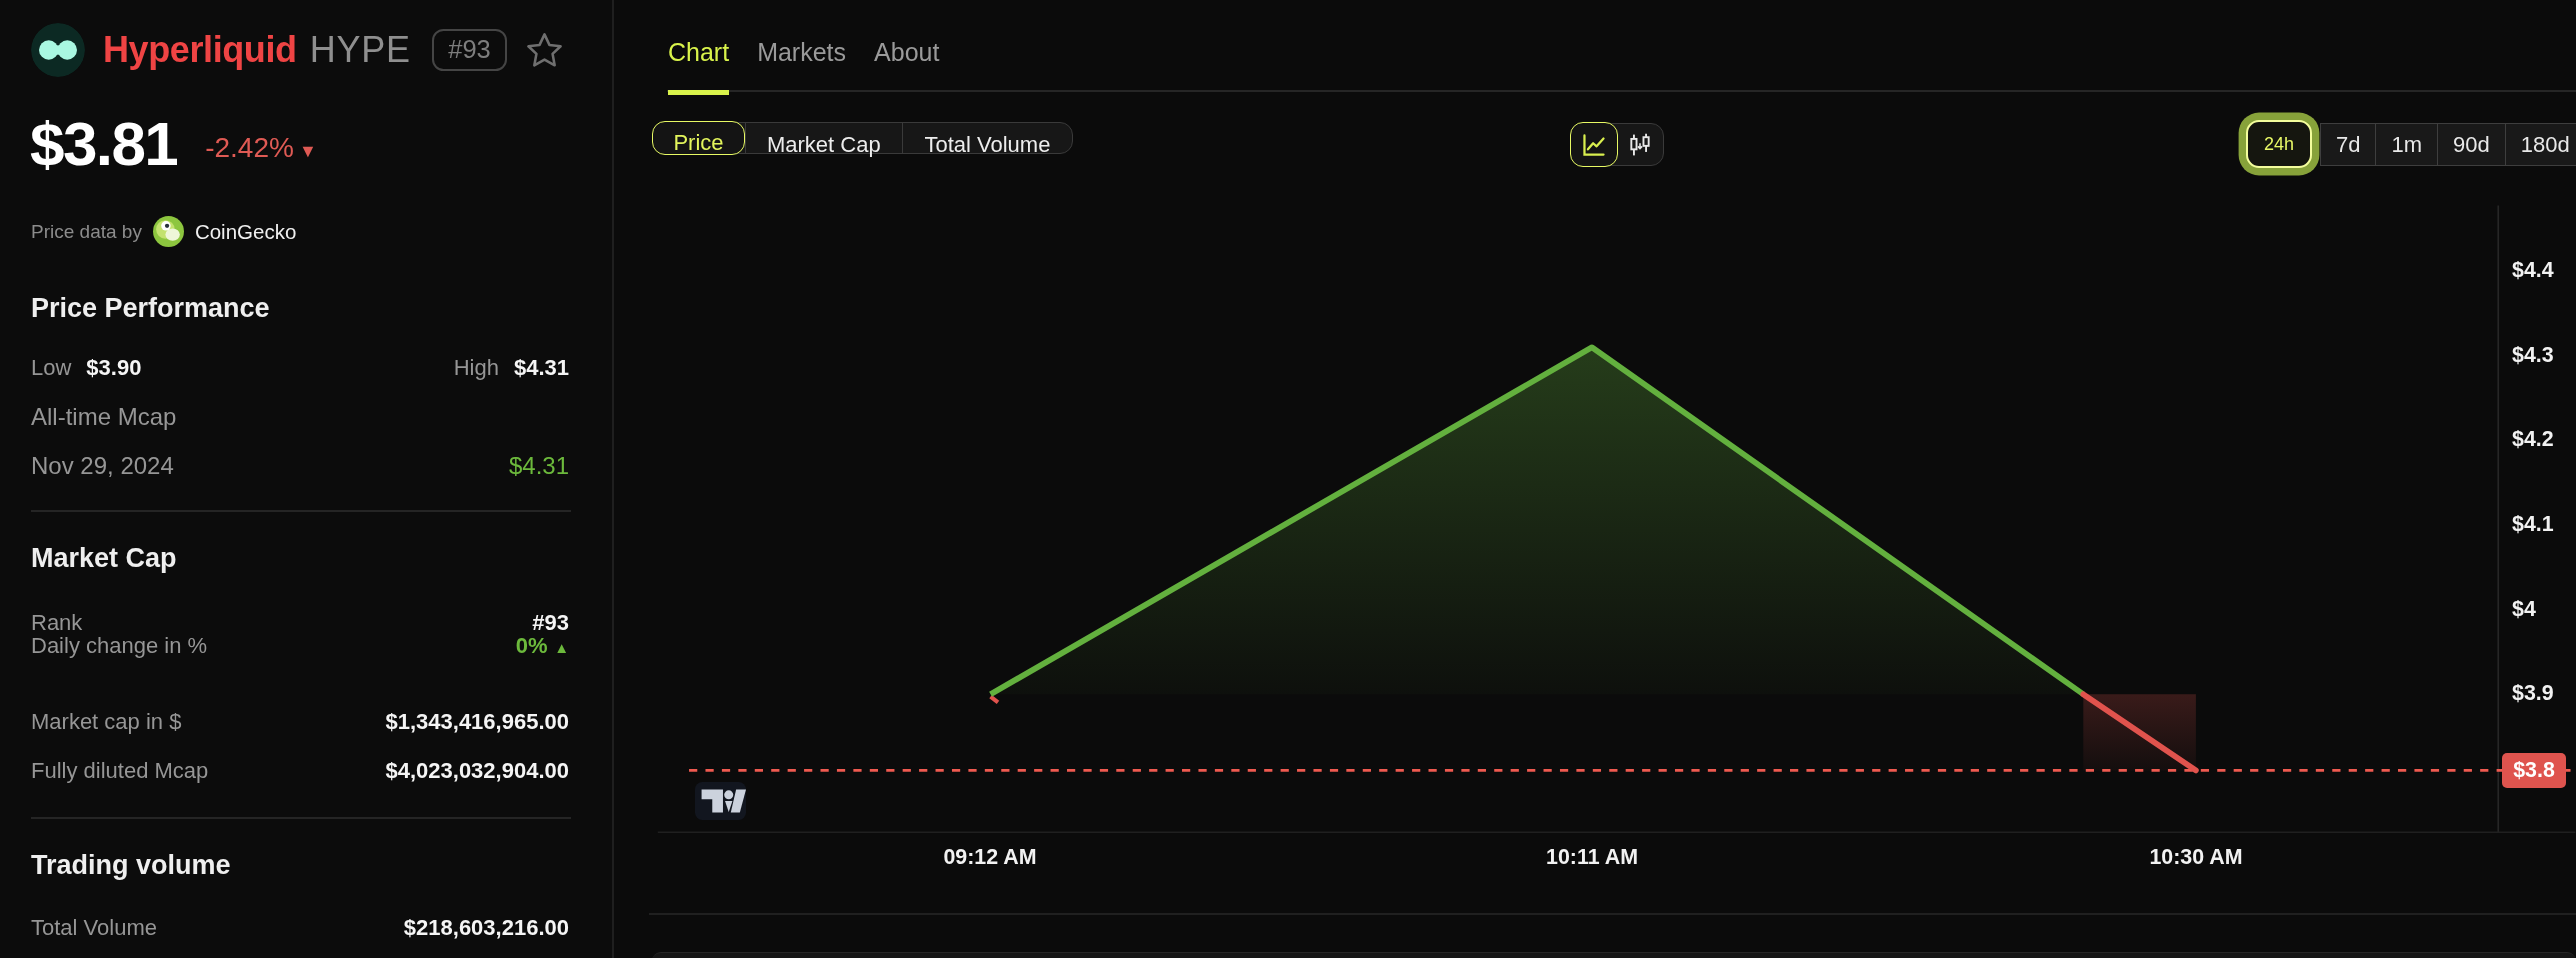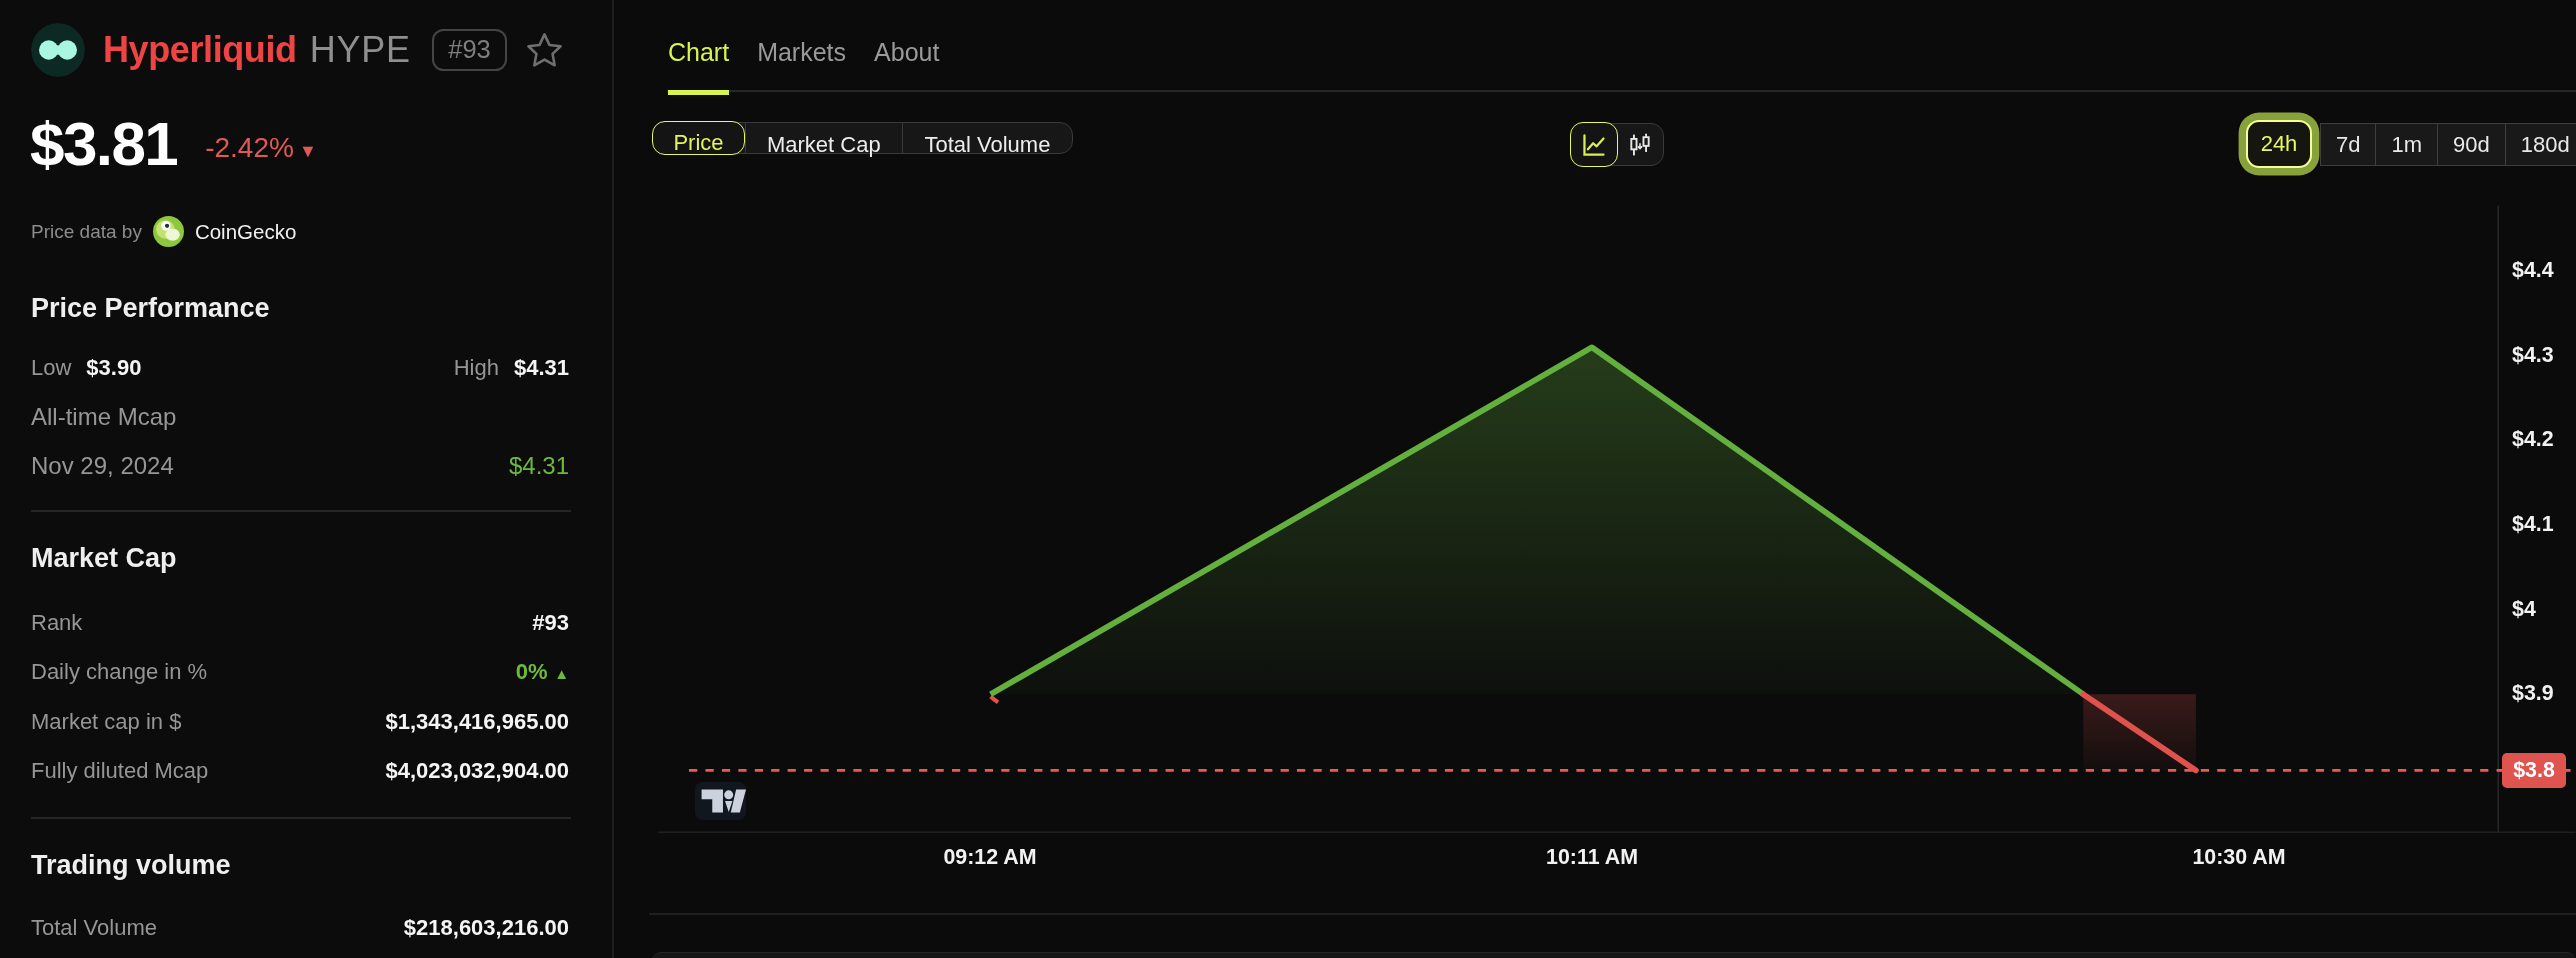--- a/index.html
+++ b/index.html
@@ -53,21 +53,21 @@
   .metric-btn.active{margin:-1.6px 0 -1.6px -1.6px;border:1.6px solid #e7f964;border-radius:13px;
                      color:#e3f55c;background:#141414;line-height:41px;padding:0 20px;}
 
   .ct-group{position:absolute;left:1571px;top:123px;display:flex;height:43px;
             background:#171717;border:1.6px solid #3a3a3a;border-radius:13px;box-sizing:border-box;}
   .ct-btn{width:46px;display:flex;align-items:center;justify-content:center;cursor:pointer;}
   .ct-btn.active{margin:-1.6px;border:1.6px solid #e7f964;border-radius:13px;background:#141414;}
 
   .range-24h{position:absolute;left:2246px;top:120px;width:66px;height:48px;box-sizing:border-box;
              border:2.5px solid #f3fd9c;border-radius:13px;background:#15160f;color:#e7f766;
-             font-size:22px;font-weight:400;display:flex;align-items:center;justify-content:center;
+             font-size:18px;font-weight:400;display:flex;align-items:center;justify-content:center;
              box-shadow:0 0 0 7.4px #87a23a;cursor:pointer;font-family:inherit;}
   .range-group{position:absolute;left:2320px;top:123px;display:flex;height:43px;box-sizing:border-box;
                border:1.6px solid #3e3e3e;background:#191919;}
   .range-btn{font-size:22px;color:#e8e8e8;padding:0 15px;line-height:39px;border-left:1.6px solid #3e3e3e;
              cursor:pointer;background:transparent;border-top:none;border-bottom:none;border-right:none;
              font-family:inherit;}
   .range-btn:first-child{border-left:none;}
 
   
   .chart-svg{position:absolute;left:0;top:0;width:2576px;height:958px;}
@@ -146,21 +146,21 @@
     </div>
 
     <div class="h-divider" style="top:510px;"></div>
 
     <div class="section-title" style="top:543px;">Market Cap</div>
 
     <div class="row" style="top:610px;">
       <span class="lbl">Rank</span>
       <span class="val">#93</span>
     </div>
-    <div class="row" style="top:659px;">
+    <div class="row" style="top:633px;">
       <span class="lbl">Daily change in %</span>
       <span>
         <span class="green" style="font-weight:600;">0%</span><span class="green-arrow">▲</span>
       </span>
     </div>
     <div class="row" style="top:709px;">
       <span class="lbl">Market cap in $</span>
       <span class="val">$1,343,416,965.00</span>
     </div>
     <div class="row" style="top:758px;">
@@ -248,21 +248,21 @@
       <div class="ytick" style="top: 343px;">$4.3</div>
       <div class="ytick" style="top: 427px;">$4.2</div>
       <div class="ytick" style="top: 512px;">$4.1</div>
       <div class="ytick" style="top: 597px;">$4</div>
       <div class="ytick" style="top: 681px;">$3.9</div>
       <div class="ytick" style="top: 766px;">$3.8</div>
     </div>
   <div id="xticks">
       <div class="xtick" style="left: 990px;">09:12 AM</div>
       <div class="xtick" style="left: 1592px;">10:11 AM</div>
-      <div class="xtick" style="left: 2196px; margin-left: 43px;">10:30 AM</div>
+      <div class="xtick" style="left: 2196px;">10:30 AM</div>
     </div>
   <div class="price-badge" id="price-badge" style="top: 753px;">$3.8</div>
 
   <svg class="tv-logo" width="51" height="38" viewBox="0 0 62 46">
     <rect x="0" y="0" width="62" height="46" rx="9" fill="#12161f"></rect>
     <g fill="#ccd2dd" transform="translate(8,9)">
       <path d="M0 0 H26 V28 H13 V12 H0 Z"></path>
       <circle cx="33" cy="6.5" r="5.5"></circle>
       <path d="M28.5 14 H37.5 L33 27.5 Z"></path>
       <path d="M42 0 H54 L46.5 28 H35.5 Z"></path>

